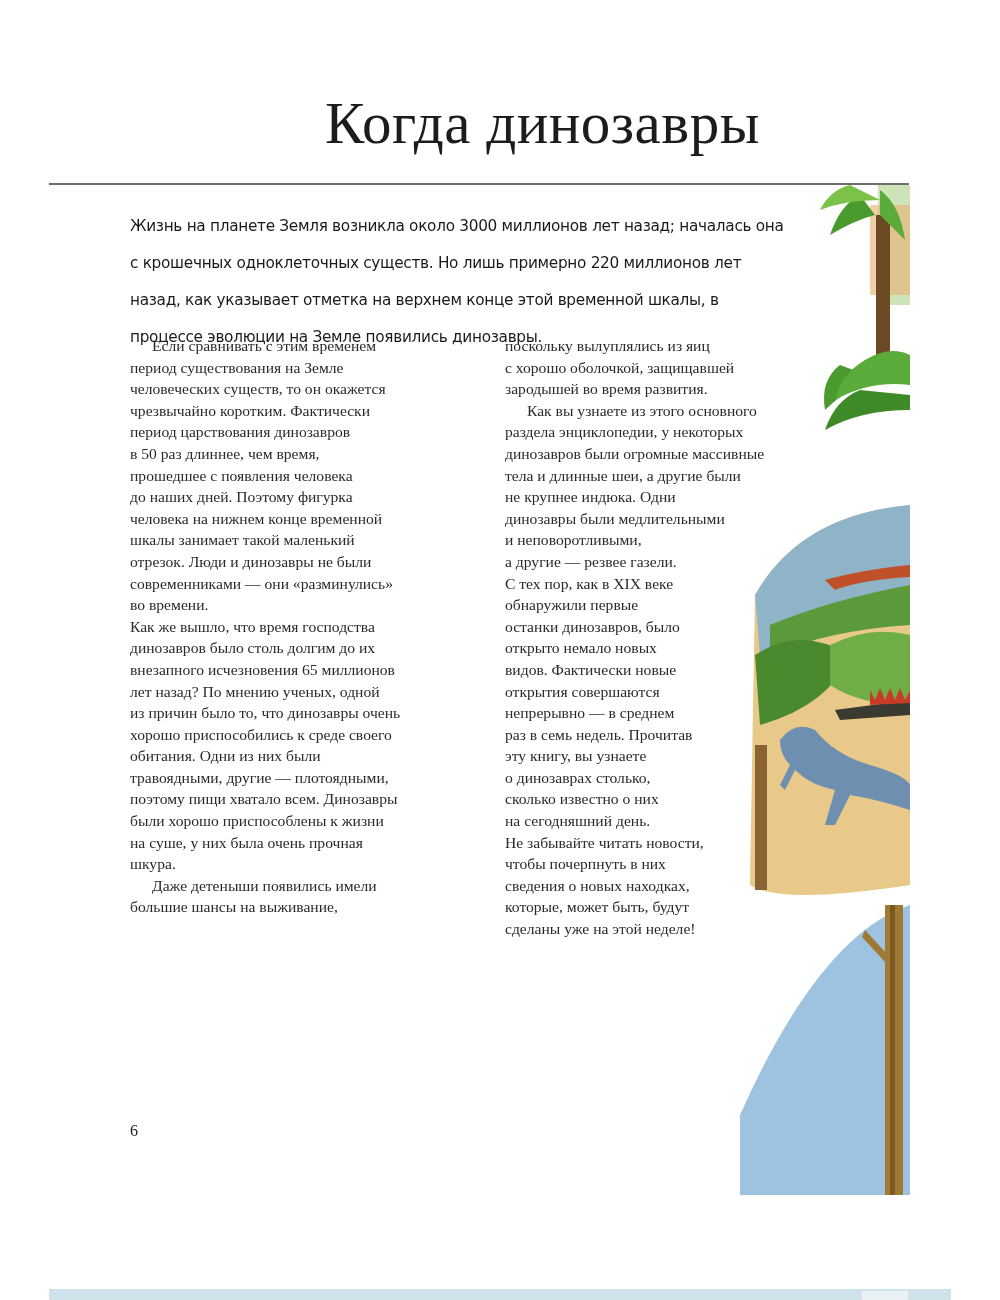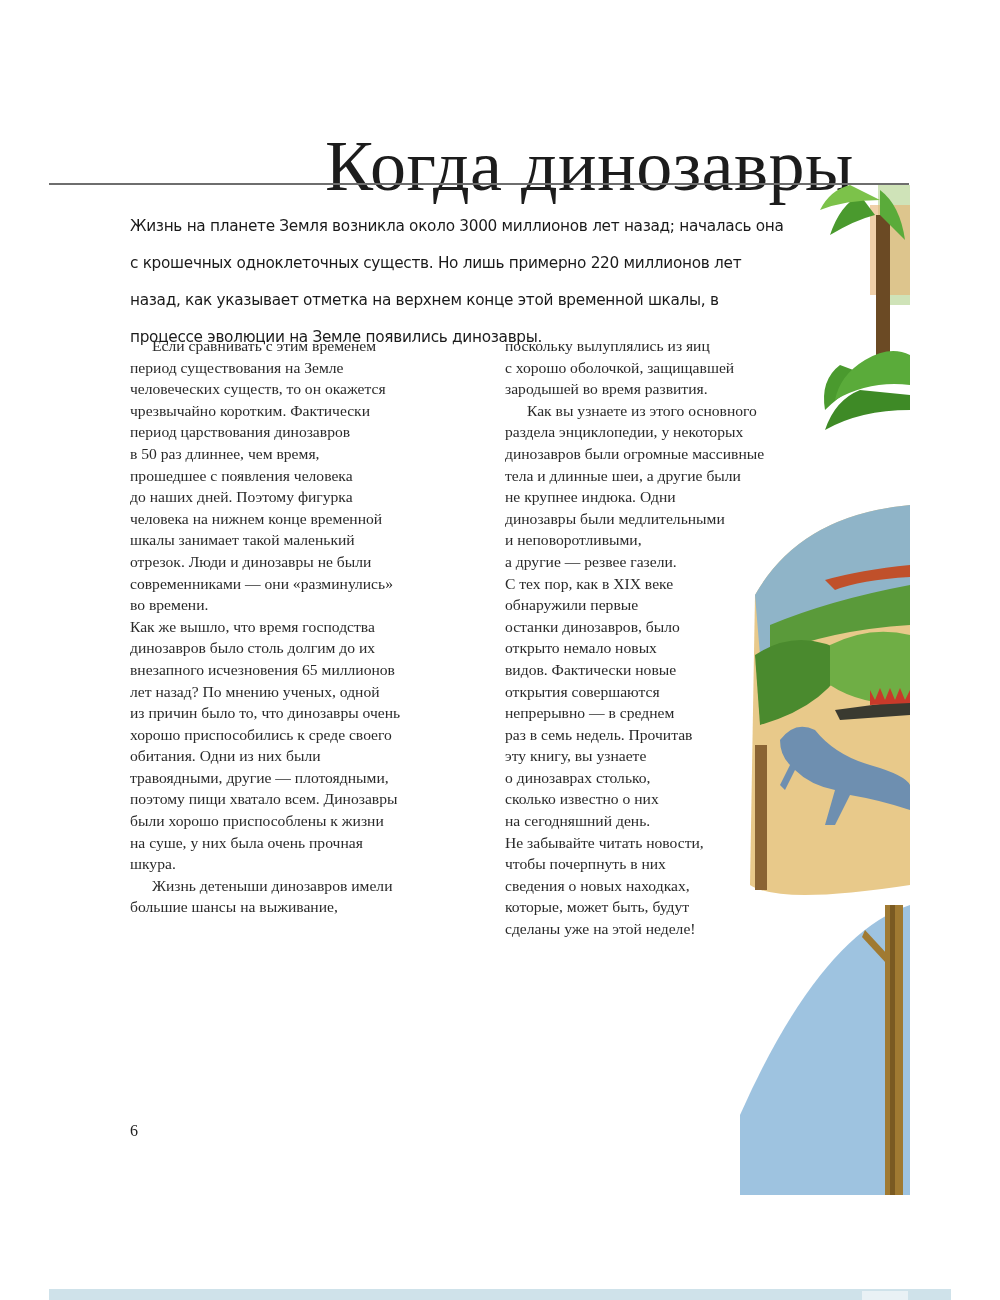--- a/index.html
+++ b/index.html
@@ -1,19 +1,19 @@
 <!DOCTYPE html>
 <html><head>
 <meta charset="utf-8">
 <style>
   html, body { margin:0; padding:0; }
   body { width:1000px; height:1300px; background:#ffffff; position:relative; overflow:hidden;
          font-family:"Liberation Serif", serif; color:#1a1a1a; }
   .title { position:absolute; left:325px; top:78px; font-family:"Liberation Serif", serif;
-           font-size:72px; line-height:90px; color:#1c1c1c; letter-spacing:0.5px; white-space:nowrap;margin-top:43px; }
+           font-size:59px; line-height:90px; color:#1c1c1c; letter-spacing:0.5px; white-space:nowrap; }
   .rule { position:absolute; left:49px; top:183px; width:860px; height:2px; background:#6e6e6e; }
   .lead { position:absolute; left:130px; top:208px; width:660px; font-family:"DejaVu Sans", sans-serif;
           font-size:15.3px; line-height:37px; color:#1a1a1a; letter-spacing:-0.3px; }
   .col { position:absolute; font-size:15.6px; line-height:21.6px; color:#2a2a2a; }
   .col1 { left:130px; top:335px; width:340px; }
   .col2 { left:505px; top:335px; width:330px; }
   .col p { margin:0; white-space:pre-line; }
   .col p.indent { text-indent:22px; }
   .col h3 { margin:18px 0 2px 0; font-family:"DejaVu Sans", sans-serif; font-size:16.5px; font-weight:bold;
             color:#111; letter-spacing:-0.2px; line-height:22px; }
@@ -49,21 +49,21 @@
 внезапного исчезновения 65 миллионов
 лет назад? По мнению ученых, одной
 из причин было то, что динозавры очень
 хорошо приспособились к среде своего
 обитания. Одни из них были
 травоядными, другие — плотоядными,
 поэтому пищи хватало всем. Динозавры
 были хорошо приспособлены к жизни
 на суше, у них была очень прочная
 шкура.</p>
-  <p class="indent">Жизнь детеныши динозавров имели
+  <p class="indent">Даже детеныши появились имели
 большие шансы на выживание,</p>
 </div>
 
 <div class="col col2">
   <p>поскольку вылуплялись из яиц
 с хорошо оболочкой, защищавшей
 зародышей во время развития.</p>
   <p class="indent">Как вы узнаете из этого основного
 раздела энциклопедии, у некоторых
 динозавров были огромные массивные

